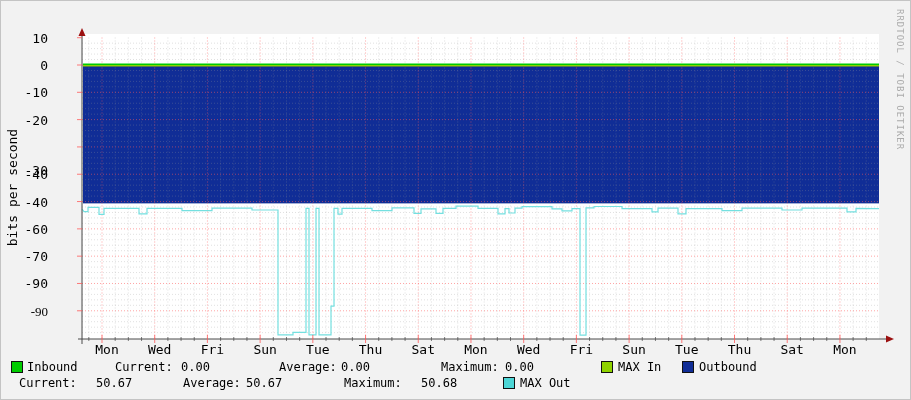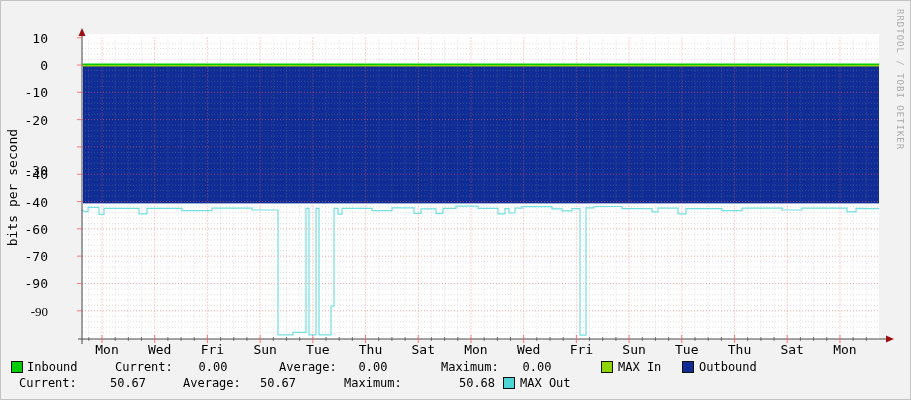--- a/index.html
+++ b/index.html
@@ -32,21 +32,21 @@
     position:absolute;right:862px;width:70px;text-align:right;
     font-size:13px;line-height:13px;transform:translateY(-50%);
     white-space:pre;
   }
   .xtick{
     position:absolute;width:60px;text-align:center;top:342px;
     font-size:13px;line-height:13px;transform:translateX(-50%);
     white-space:pre;
   }
   .legend-item{position:absolute;font-size:12px;line-height:14px;white-space:pre;}
-  .legend-val{text-align:center;width:64px;}
+  .legend-val{text-align:left;width:64px;}
   .swatch{
     position:absolute;width:10px;height:10px;
     border:1px solid #111;box-sizing:content-box;
   }
   .row1{top:359px;}
   .row2{top:375px;}
   .sw-row1{top:360px;}
   .sw-row2{top:376px;}
 </style>
 </head>
@@ -295,17 +295,17 @@
   <span class="swatch sw-row1" style="left: 600px; background: rgb(143, 211, 0);"></span>
   <span class="legend-item row1" style="left:617px">MAX In</span>
   <span class="swatch sw-row1" style="left: 681px; background: rgb(16, 45, 150);"></span>
   <span class="legend-item row1" style="left:698px">Outbound</span>
 
   <span class="legend-item row2" style="left:18px">Current:</span>
   <span class="legend-item legend-val row2" style="left:95px">50.67</span>
   <span class="legend-item row2" style="left:182px">Average:</span>
   <span class="legend-item legend-val row2" style="left:245px">50.67</span>
   <span class="legend-item row2" style="left:343px">Maximum:</span>
-  <span class="legend-item legend-val row2" style="left:444px">50.68</span>
+  <span class="legend-item legend-val row2" style="left:420px">50.68</span>
   <span class="swatch sw-row2" style="left: 502px; background: rgb(77, 214, 214);"></span>
   <span class="legend-item row2" style="left:519px">MAX Out</span>
 
 </div>
 
 </body></html>

